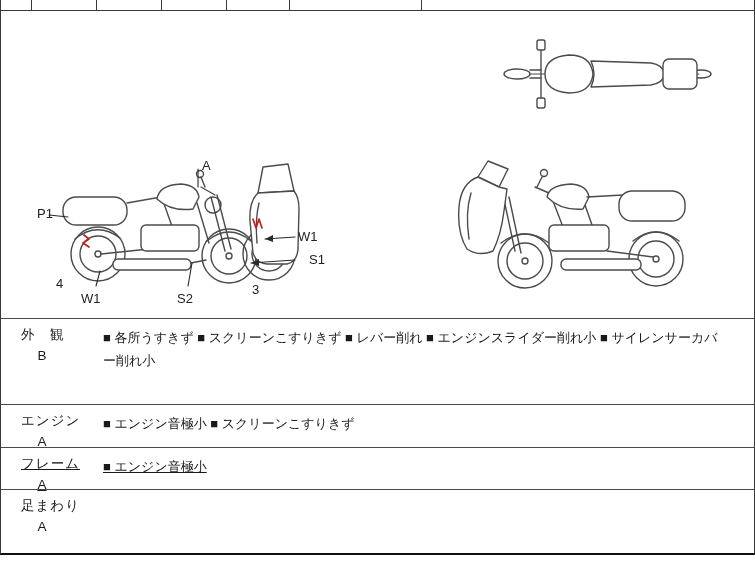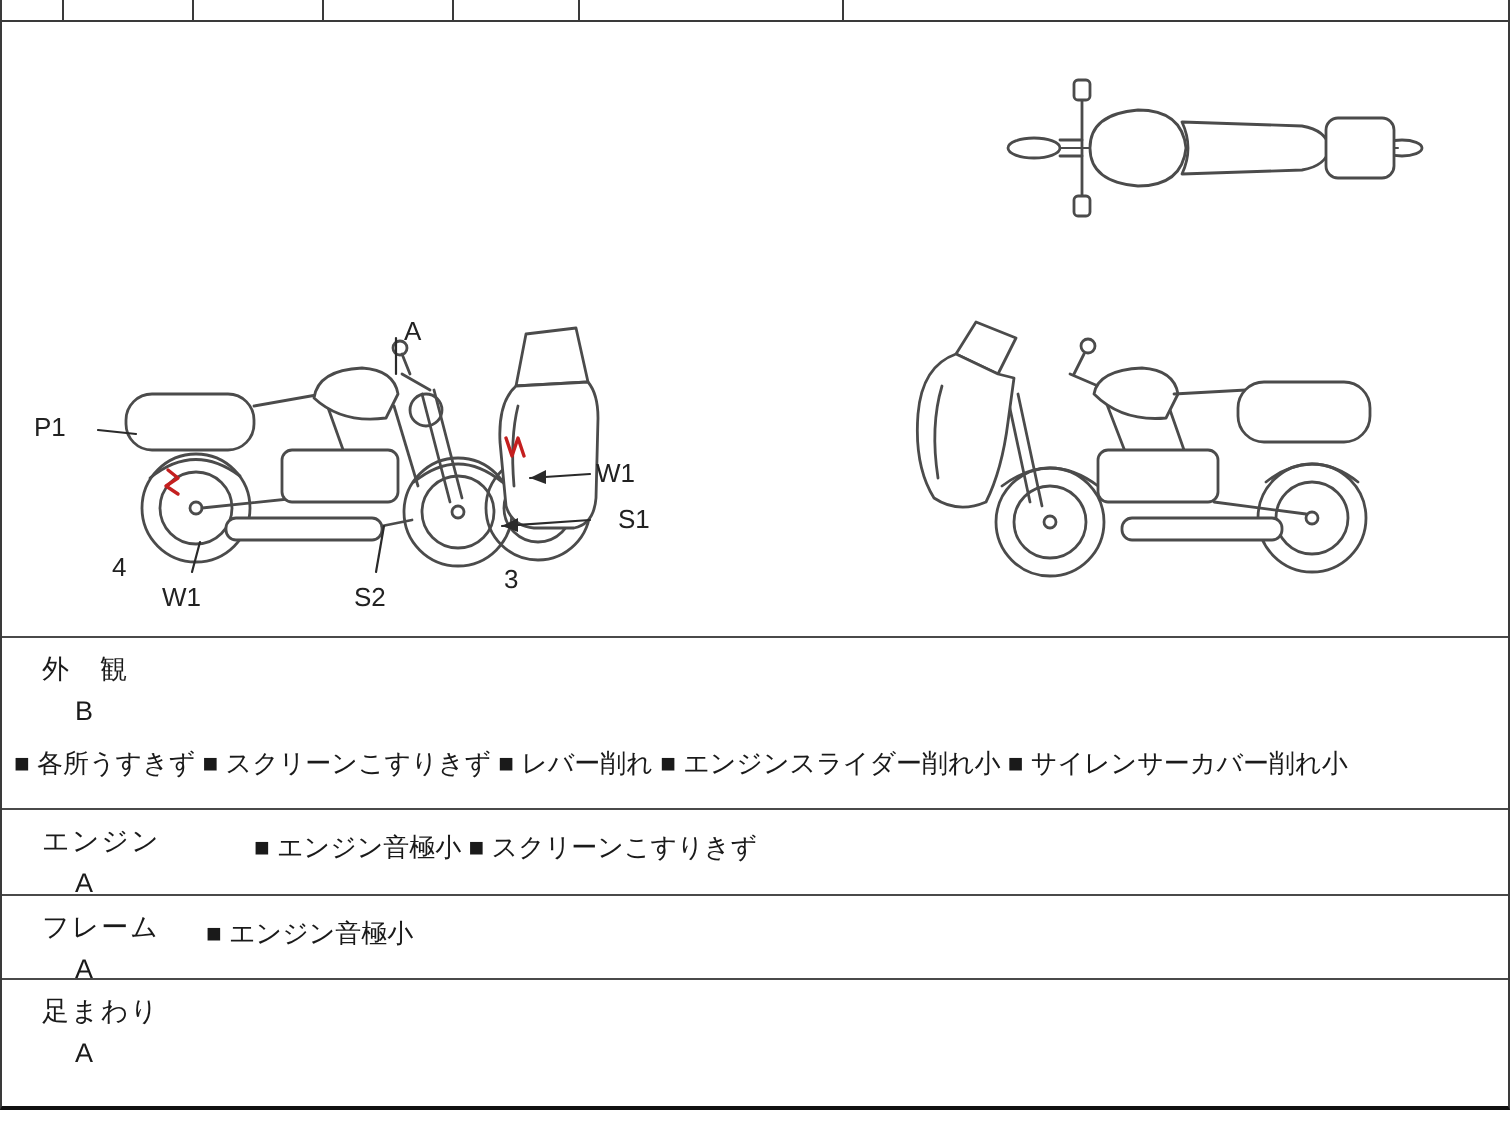--- a/index.html
+++ b/index.html
@@ -19,23 +19,23 @@
   .tick{position:absolute;top:0;width:1px;height:10px;background:#3a3a3a;}
   
   .diagram{position:relative;height:307px;}
   .diagram svg{position:absolute;left:0;top:0;}
   .dlabel{
     position:absolute;font-size:13px;color:#222;line-height:1;
     white-space:nowrap;
   }
   
   .grid-row{display:flex;border-top:1px solid #4a4a4a;box-sizing:border-box;}
-  .row-h1{height:86px;flex-direction:column;}
-  .row-h2{height:43px;gap:24px;}
-  .row-h3{height:42px;}
+  .row-h1{height:86px;}
+  .row-h2{height:43px;}
+  .row-h3{height:42px;text-decoration:underline;}
   .row-h4{height:64px;}
   .cat-cell{width:96px;box-sizing:border-box;padding:7px 0 0 20px;flex:none;}
   .cat{font-size:13.5px;letter-spacing:1px;}
   .grade{width:42px;text-align:center;font-size:13.5px;margin-top:4px;}
   .comment-cell{
     flex:1;padding:8px 32px 0 6px;font-size:13px;line-height:1.75;
     box-sizing:border-box;
   }
 </style>
 </head>
@@ -143,21 +143,21 @@
           <polygon points="250,252 258,248 258,255" fill="#2a2a2a" stroke="none"></polygon>
         </g>
       </g>
 
       <g fill="none" stroke="#c41f1f" stroke-width="1.7" stroke-linecap="round" stroke-linejoin="round">
         <path d="M 83,224 l 5,4 l -6,4 l 6,4"></path>
         <path d="M 252,208 l 3,9 l 3,-9 l 3,9"></path>
       </g>
     </svg>
 
-    <div class="dlabel" style="left:16px;top:196px">P1</div>
+    <div class="dlabel" style="left:36px;top:196px">P1</div>
     <div class="dlabel" style="left:201px;top:148px">A</div>
     <div class="dlabel" style="left:297px;top:219px">W1</div>
     <div class="dlabel" style="left:308px;top:242px">S1</div>
     <div class="dlabel" style="left:55px;top:266px">4</div>
     <div class="dlabel" style="left:80px;top:281px">W1</div>
     <div class="dlabel" style="left:176px;top:281px">S2</div>
     <div class="dlabel" style="left:251px;top:272px">3</div>
   </div>
 
   <div>

